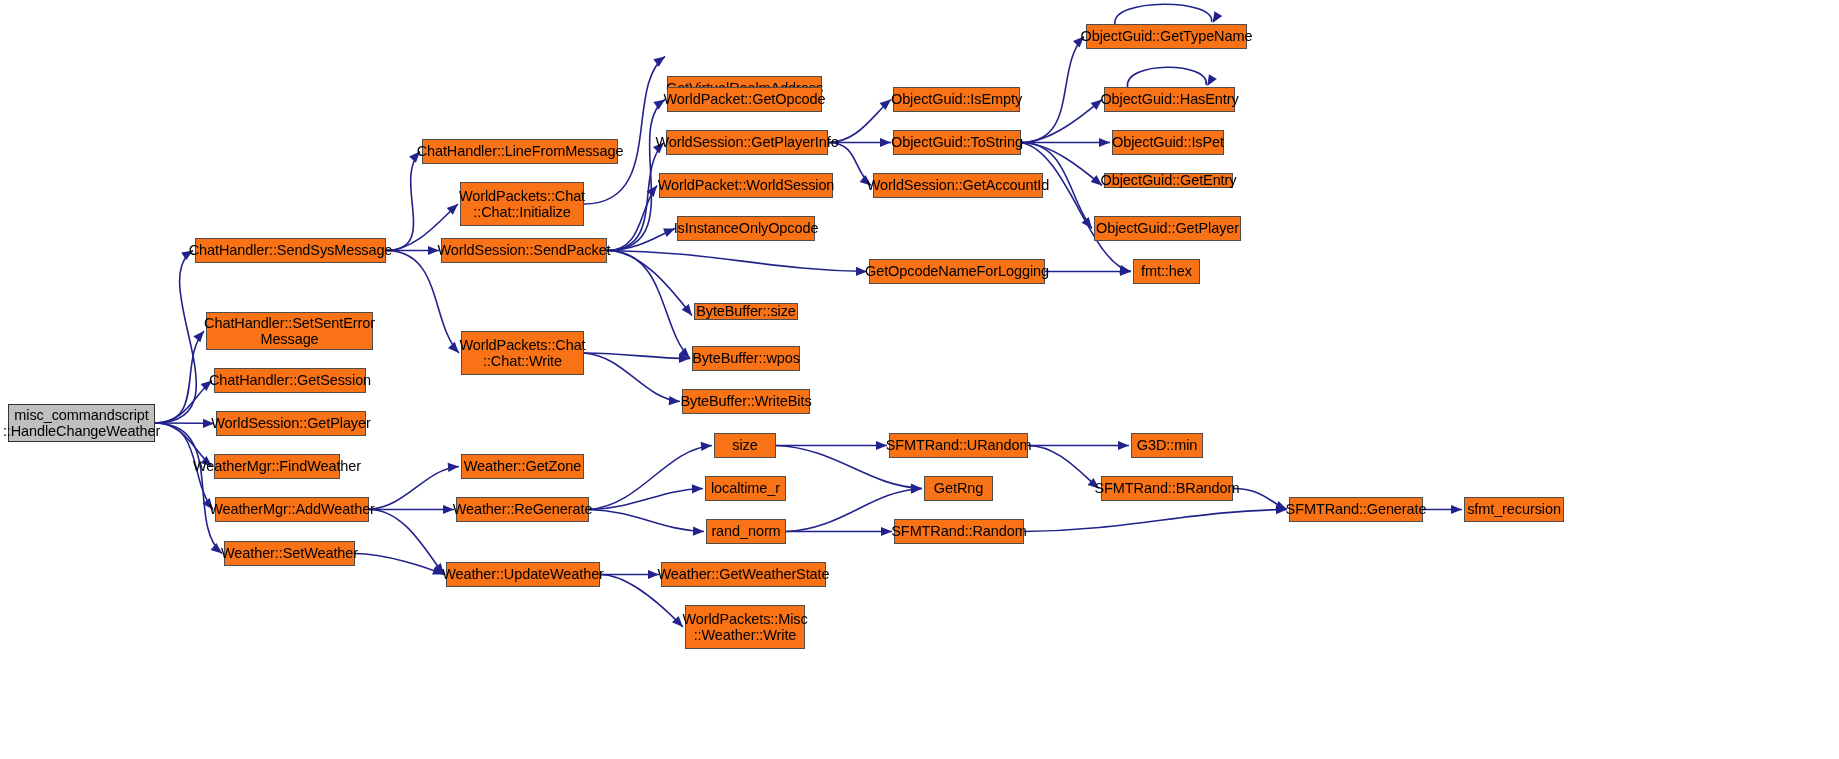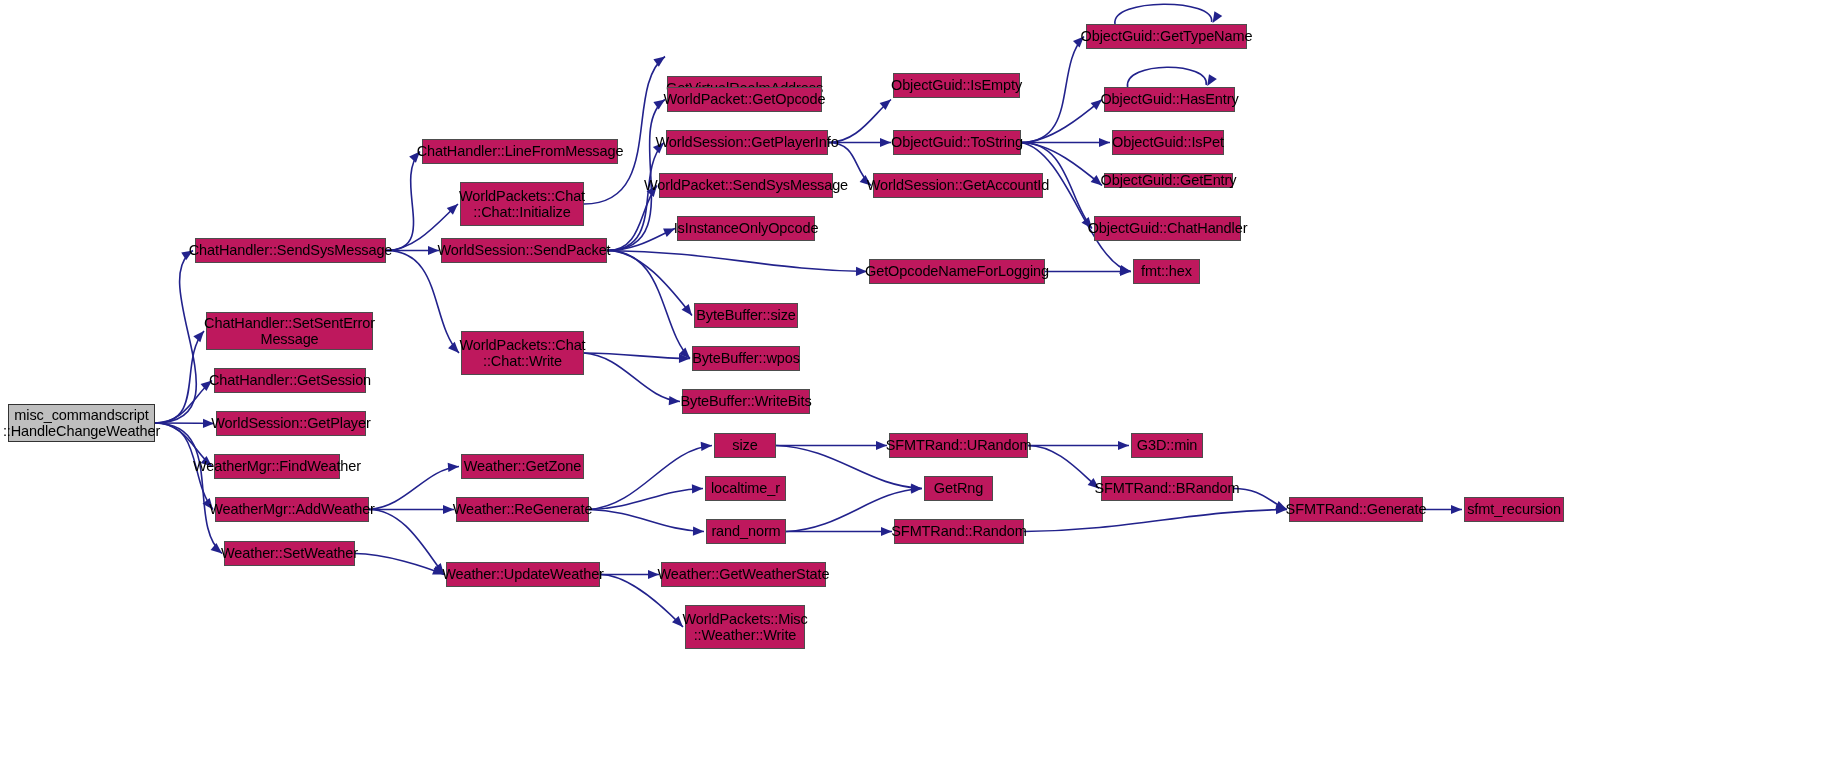--- a/index.html
+++ b/index.html
@@ -27,21 +27,21 @@
     stroke-width: 1.6px;
   }
   .edge-head {
     fill: #22228c;
     stroke: none;
   }
   .node-box {
     position: absolute;
     box-sizing: border-box;
     border: 1.6px solid #4d4d4d;
-    background: #be185d;
+    background: #f97316;
     color: #000000;
     font-size: 14.5px;
     line-height: 1.12;
     display: flex;
     align-items: center;
     justify-content: center;
     text-align: center;
     white-space: pre-line;
     letter-spacing: -0.1px;
   }
@@ -174,42 +174,42 @@
 ::Chat::Initialize</div>
       <div class="node-box" style="left: 441px; top: 238px; width: 166px; height: 25px;">WorldSession::SendPacket</div>
       <div class="node-box" style="left: 461px; top: 331px; width: 123px; height: 44px;">WorldPackets::Chat
 ::Chat::Write</div>
       <div class="node-box" style="left: 461px; top: 454px; width: 123px; height: 25px;">Weather::GetZone</div>
       <div class="node-box" style="left: 456px; top: 497px; width: 133px; height: 25px;">Weather::ReGenerate</div>
       <div class="node-box" style="left: 446px; top: 562px; width: 154px; height: 25px;">Weather::UpdateWeather</div>
       <div class="node-box" style="left: 667px; top: 44px; width: 155px; height: 25px; margin-top: 32px;">GetVirtualRealmAddress</div>
       <div class="node-box" style="left: 667px; top: 87px; width: 155px; height: 25px;">WorldPacket::GetOpcode</div>
       <div class="node-box" style="left: 666px; top: 130px; width: 162px; height: 25px;">WorldSession::GetPlayerInfo</div>
-      <div class="node-box" style="left: 659px; top: 173px; width: 174px; height: 25px;">WorldPacket::SendSysMessage</div>
+      <div class="node-box" style="left: 659px; top: 173px; width: 174px; height: 25px;">WorldPacket::WorldSession</div>
       <div class="node-box" style="left: 677px; top: 216px; width: 138px; height: 25px;">IsInstanceOnlyOpcode</div>
-      <div class="node-box" style="left: 694px; top: 303px; width: 104px; height: 25px;">ByteBuffer::size</div>
+      <div class="node-box" style="left: 694px; top: 303px; width: 104px; height: 17px;">ByteBuffer::size</div>
       <div class="node-box" style="left: 692px; top: 346px; width: 108px; height: 25px;">ByteBuffer::wpos</div>
       <div class="node-box" style="left: 682px; top: 389px; width: 128px; height: 25px;">ByteBuffer::WriteBits</div>
       <div class="node-box" style="left: 714px; top: 433px; width: 62px; height: 25px;">size</div>
       <div class="node-box" style="left: 705px; top: 476px; width: 81px; height: 25px;">localtime_r</div>
       <div class="node-box" style="left: 706px; top: 519px; width: 80px; height: 25px;">rand_norm</div>
       <div class="node-box" style="left: 661px; top: 562px; width: 165px; height: 25px;">Weather::GetWeatherState</div>
       <div class="node-box" style="left: 685px; top: 605px; width: 120px; height: 44px;">WorldPackets::Misc
 ::Weather::Write</div>
-      <div class="node-box" style="left: 893px; top: 73px; width: 127px; height: 25px;">ObjectGuid::IsEmpty</div>
+      <div class="node-box" style="left: 893px; top: 87px; width: 127px; height: 25px;">ObjectGuid::IsEmpty</div>
       <div class="node-box" style="left: 893px; top: 130px; width: 128px; height: 25px;">ObjectGuid::ToString</div>
       <div class="node-box" style="left: 873px; top: 173px; width: 170px; height: 25px;">WorldSession::GetAccountId</div>
       <div class="node-box" style="left: 869px; top: 259px; width: 176px; height: 25px;">GetOpcodeNameForLogging</div>
       <div class="node-box" style="left: 889px; top: 433px; width: 139px; height: 25px;">SFMTRand::URandom</div>
       <div class="node-box" style="left: 924px; top: 476px; width: 69px; height: 25px;">GetRng</div>
       <div class="node-box" style="left: 894px; top: 519px; width: 130px; height: 25px;">SFMTRand::Random</div>
       <div class="node-box" style="left: 1086px; top: 24px; width: 161px; height: 25px;">ObjectGuid::GetTypeName</div>
       <div class="node-box" style="left: 1104px; top: 87px; width: 131px; height: 25px;">ObjectGuid::HasEntry</div>
       <div class="node-box" style="left: 1112px; top: 130px; width: 112px; height: 25px;">ObjectGuid::IsPet</div>
       <div class="node-box" style="left: 1104px; top: 173px; width: 129px; height: 15px;">ObjectGuid::GetEntry</div>
-      <div class="node-box" style="left: 1094px; top: 216px; width: 147px; height: 25px;">ObjectGuid::ChatHandler</div>
+      <div class="node-box" style="left: 1094px; top: 216px; width: 147px; height: 25px;">ObjectGuid::GetPlayer</div>
       <div class="node-box" style="left: 1133px; top: 259px; width: 67px; height: 25px;">fmt::hex</div>
       <div class="node-box" style="left: 1131px; top: 433px; width: 72px; height: 25px;">G3D::min</div>
       <div class="node-box" style="left: 1101px; top: 476px; width: 132px; height: 25px;">SFMTRand::BRandom</div>
       <div class="node-box" style="left: 1289px; top: 497px; width: 134px; height: 25px;">SFMTRand::Generate</div>
       <div class="node-box" style="left: 1464px; top: 497px; width: 100px; height: 25px;">sfmt_recursion</div>
     </div>
 </div>
 
 </body></html>

